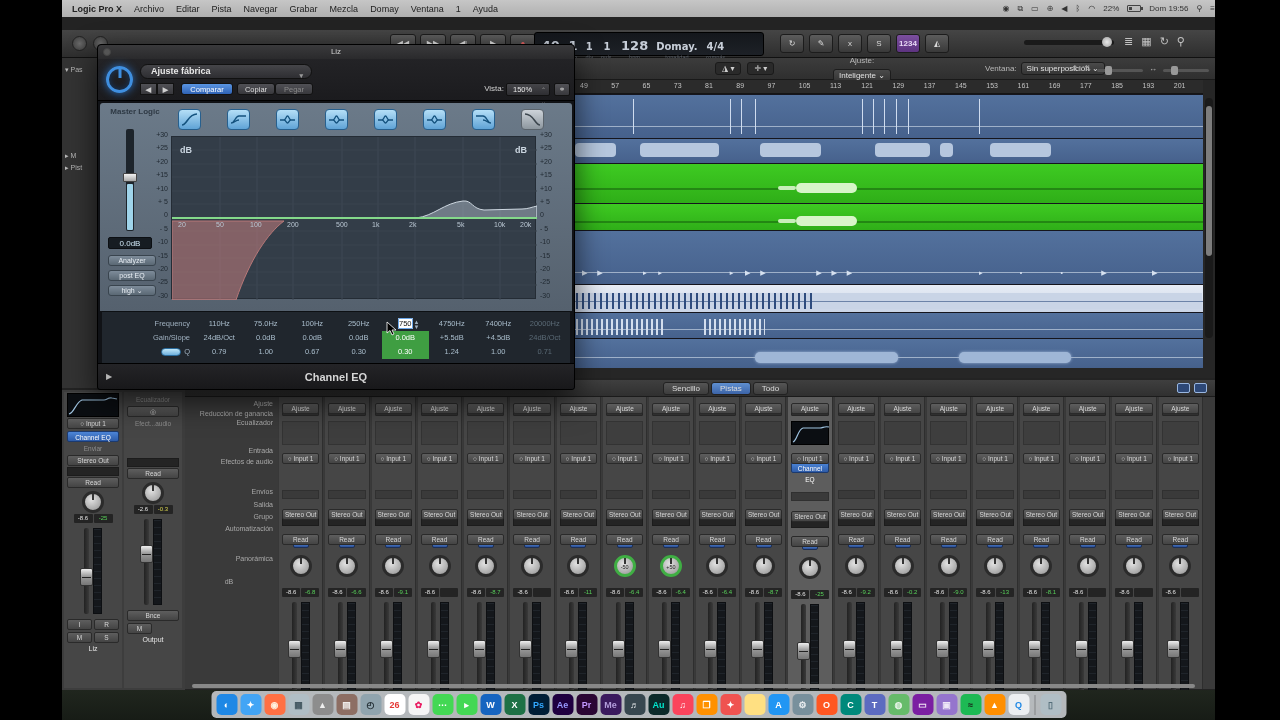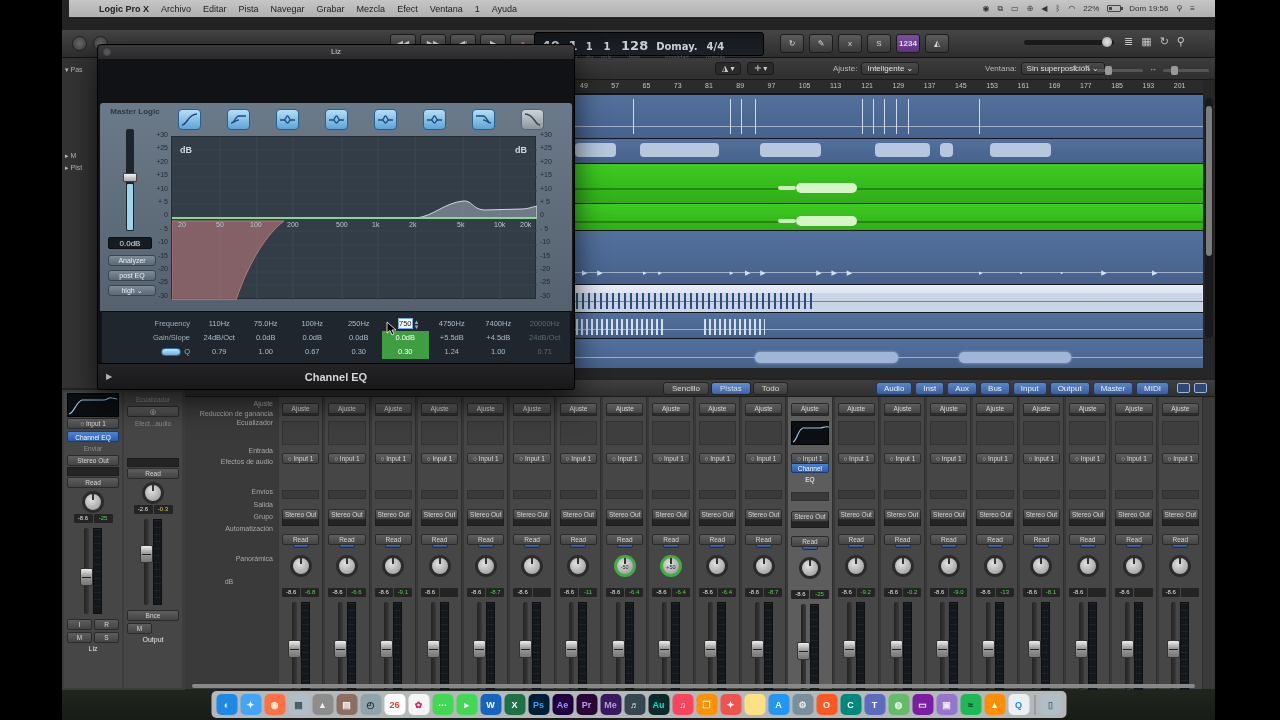--- a/index.html
+++ b/index.html
@@ -2,22 +2,22 @@
 <html><head>
 <meta charset="utf-8">
 <style>
   * { margin:0; padding:0; box-sizing:border-box; }
   html,body { width:1280px; height:720px; background:#000; overflow:hidden;
     font-family:"Liberation Sans", sans-serif; }
   #stage { position:relative; width:1280px; height:720px; background:#000; }
   .screen { position:absolute; left:62px; top:0; width:1153px; height:720px; background:#232323; overflow:hidden; }
 
   
-  .menubar { position:absolute; left:7px; top:0; right:0; height:17px; background:linear-gradient(#c6c6c6,#b0b0b0);
-    display:flex; align-items:center; font-size:9px; color:#222; padding:0 20px; }
+  .menubar { position:absolute; left:0; top:0; right:0; height:17px; background:linear-gradient(#c6c6c6,#b0b0b0);
+    display:flex; align-items:center; font-size:9px; color:#222; padding:0 0; }
   .menubar .apple { font-size:11px; margin-right:10px; }
   .menubar .appname { font-weight:bold; margin-right:12px; }
   .menubar .mitem { margin-right:12px; }
   .mstatus { margin-left:auto; display:flex; align-items:center; gap:8px; font-size:8px; color:#333; }
   .batt { display:inline-block; width:14px; height:7px; border:1px solid #444; border-radius:1px; position:relative; }
   .batt::after { content:""; position:absolute; right:-3px; top:1px; width:2px; height:3px; background:#444; }
   .batt i { position:absolute; left:1px; top:1px; bottom:1px; width:3px; background:#444; }
 
   
   .titlebar { position:absolute; left:0; top:17px; right:0; height:13px; background:linear-gradient(#ababab,#9a9a9a);
@@ -53,21 +53,21 @@
   .insp-top div { padding:2px 3px; }
 
   
   .arrange { position:absolute; left:123px; top:58px; width:1030px; height:320px; background:#262626; }
   .arrtoolbar { position:absolute; left:0; top:0; right:0; height:22px; background:linear-gradient(#3c3c3c,#2f2f2f); border-bottom:1px solid #191919;
     display:flex; align-items:center; font-size:8px; color:#b9b9b9; }
   .tools { position:absolute; left:530px; display:flex; gap:6px; }
   .toolbox { background:#2a2a2a; border:1px solid #1a1a1a; border-radius:3px; padding:1px 6px; color:#cfcfcf; }
   .ddgroup { display:flex; align-items:center; gap:4px; }
   .dd { background:linear-gradient(#4a4a4a,#353535); border:1px solid #1d1d1d; border-radius:3px; padding:1px 5px; color:#e0e0e0; }
-  .aj-dd { position:absolute; left:648px; }
+  .aj-dd { position:absolute; left:648px;flex-direction:column; }
   .ar-dd { position:absolute; left:800px; }
   .zoomctl { position:absolute; right:6px; display:flex; gap:6px; color:#b5b5b5; }
   .mini-sl { width:46px; height:3px; background:#555; border-radius:2px; margin-top:5px; position:relative; }
   .mini-sl i { position:absolute; left:8px; top:-3px; width:7px; height:9px; background:#999; border-radius:2px; }
   .ruler { position:absolute; left:0; top:22px; right:12px; height:14px; background:#2b2b2b; border-bottom:1px solid #151515;
     font-size:7px; color:#c3c3c3; overflow:hidden; }
   .ruler span { position:absolute; top:2px; }
   .lanes { position:absolute; left:0; top:36px; width:1018px; height:276px; }
   .lane { position:relative; width:100%; border-top:1px solid #15151d; overflow:hidden; }
   .lane.blue { background:linear-gradient(#53719d,#46618c); }
@@ -222,21 +222,21 @@
 </style>
 </head>
 <body>
 
 <div id="stage">
   <div class="screen">
 
     <div class="menubar">
       <span class="apple"></span>
       <span class="appname">Logic Pro X</span>
-      <span id="menu-items"><span class="mitem">Archivo</span><span class="mitem">Editar</span><span class="mitem">Pista</span><span class="mitem">Navegar</span><span class="mitem">Grabar</span><span class="mitem">Mezcla</span><span class="mitem">Efect</span><span class="mitem">Ventana</span><span class="mitem">1</span><span class="mitem">Ayuda</span></span>
+      <span id="menu-items"><span class="mitem">Archivo</span><span class="mitem">Editar</span><span class="mitem">Pista</span><span class="mitem">Navegar</span><span class="mitem">Grabar</span><span class="mitem">Mezcla</span><span class="mitem">Domay</span><span class="mitem">Ventana</span><span class="mitem">1</span><span class="mitem">Ayuda</span></span>
       <span class="mstatus">
         <span>◉</span>
         <span>⧉</span>
         <span>▭</span>
         <span>⊕</span>
         <span>◀</span>
         <span>ᛒ</span>
         <span>◠</span>
         <span>22%</span>
         <span class="batt">
@@ -423,30 +423,20 @@
           <i></i>
         </div>
     </div>
 
     <div class="mixhead">
       <span class="mtabs" id="mixer-tabs">
           <span class="mtab ">Sencillo</span>
           <span class="mtab on">Pistas</span>
           <span class="mtab ">Todo</span>
         </span>
-      <span class="mfilters" id="mixer-filters">
-          <span class="mfil">Audio</span>
-          <span class="mfil">Inst</span>
-          <span class="mfil">Aux</span>
-          <span class="mfil">Bus</span>
-          <span class="mfil">Input</span>
-          <span class="mfil">Output</span>
-          <span class="mfil">Master</span>
-          <span class="mfil">MIDI</span>
-        </span>
       <span class="mviews">
           <i></i>
           <i></i>
         </span>
     </div>
 
     <div class="mixer">
       <div class="mlabels" id="mixer-labels">
           <div class="r-aj">Ajuste</div>
           <div class="r-gr">Reducción de ganancia</div>
@@ -1233,20 +1223,34 @@
             <button class="mbtn" style="width:48%">M</button>
           </div>
         <div class="name">Output</div>
       </div>
     </div>
 
     <div class="plugin">
       <div class="ptitle">
         <span class="pclose"></span>
         <span>Liz</span>
+      </div>
+      <div class="phead">
+        <div class="pwr"></div>
+        <div class="preset"><span>Ajuste fábrica</span><i>▾</i></div>
+        <div class="navarrows">
+            <b>◀</b>
+            <b>▶</b>
+          </div>
+        <button class="pbtn blue" style="left:83px;width:52px">Comparar</button>
+        <button class="pbtn" style="left:139px;width:38px">Copiar</button>
+        <button class="pbtn dim" style="left:177px;width:38px">Pegar</button>
+        <span class="vista">Vista:</span>
+        <div class="vsel"><span>150%</span><i>⌃<br>⌄</i></div>
+        <div class="linkbtn">⚭</div>
       </div>
 
       <div class="eqpanel">
         <div class="mglab">Master Logic</div>
         <div class="mgslider">
             <span class="fill"></span>
             <span class="hndl"></span>
           </div>
         <div class="mgval">0.0dB</div>
         <button class="sidebtn" style="top:152px">Analyzer</button>

